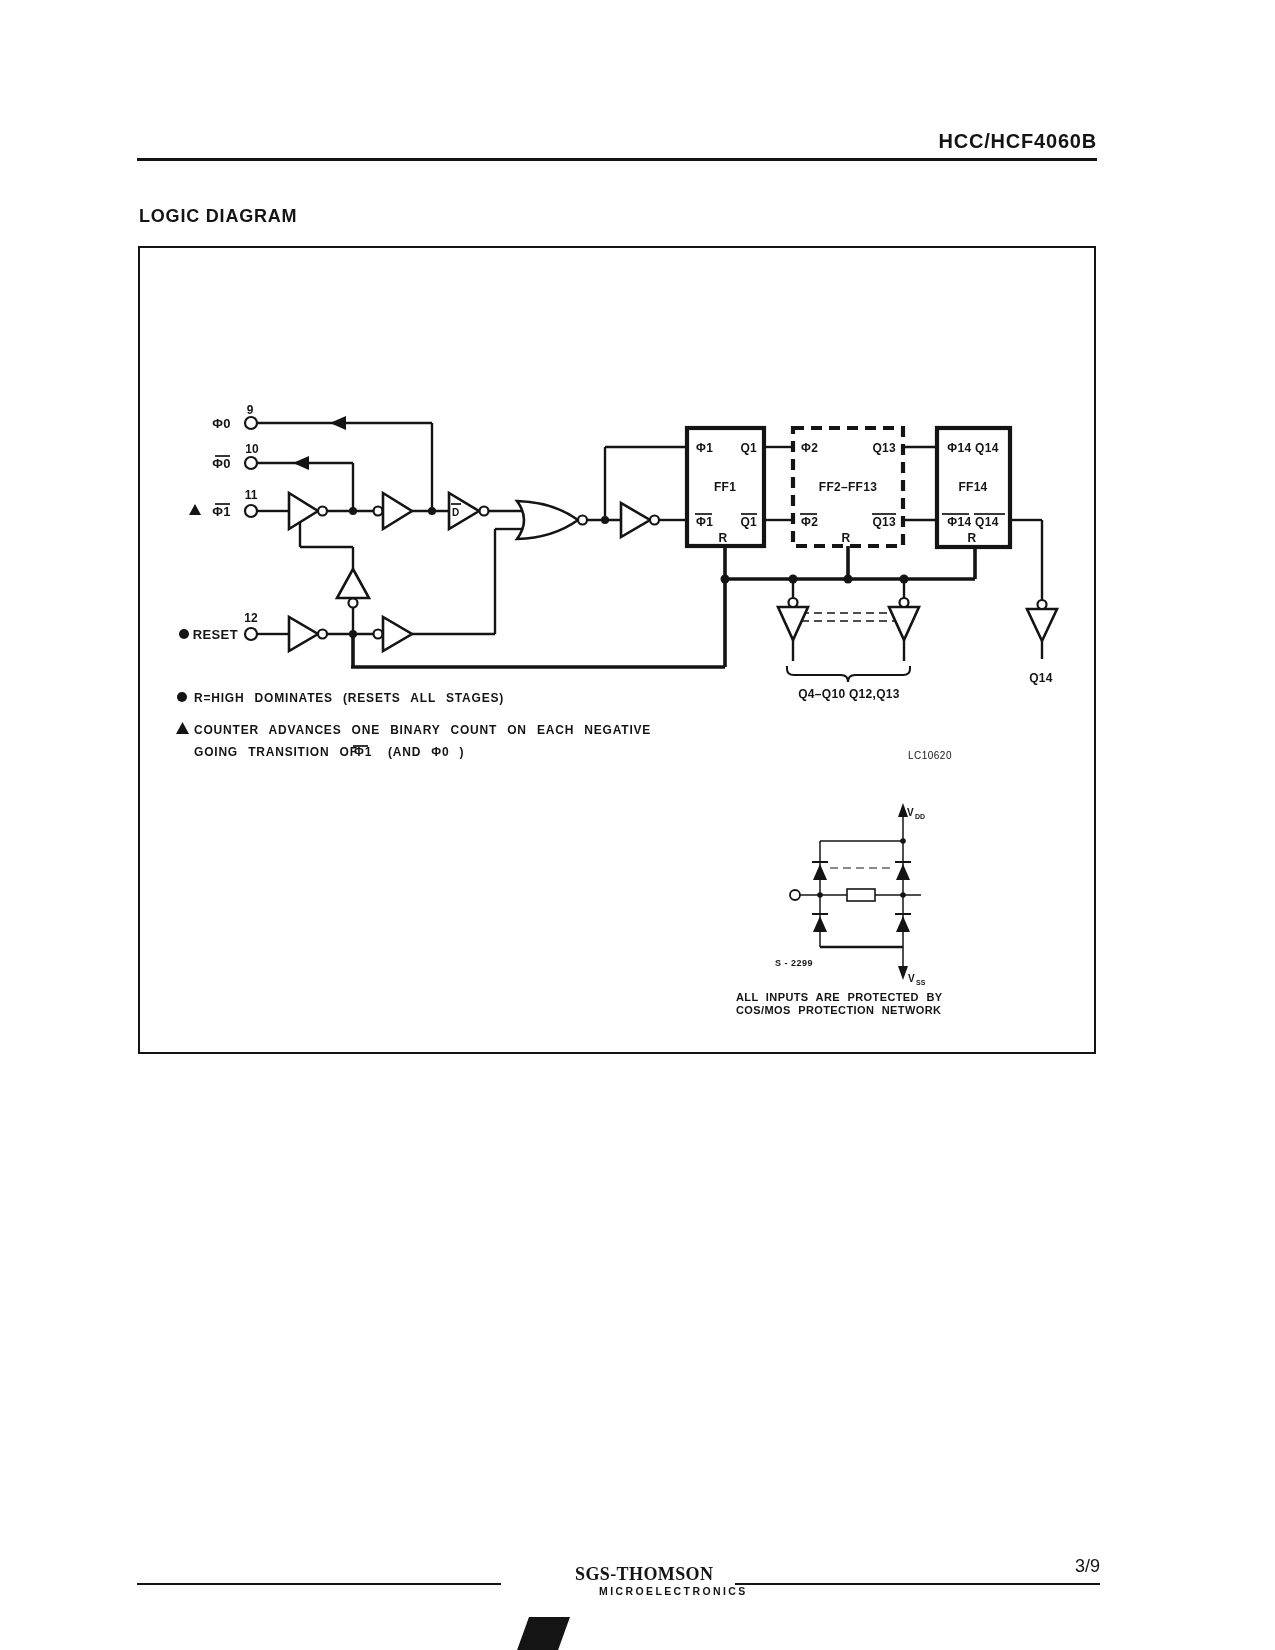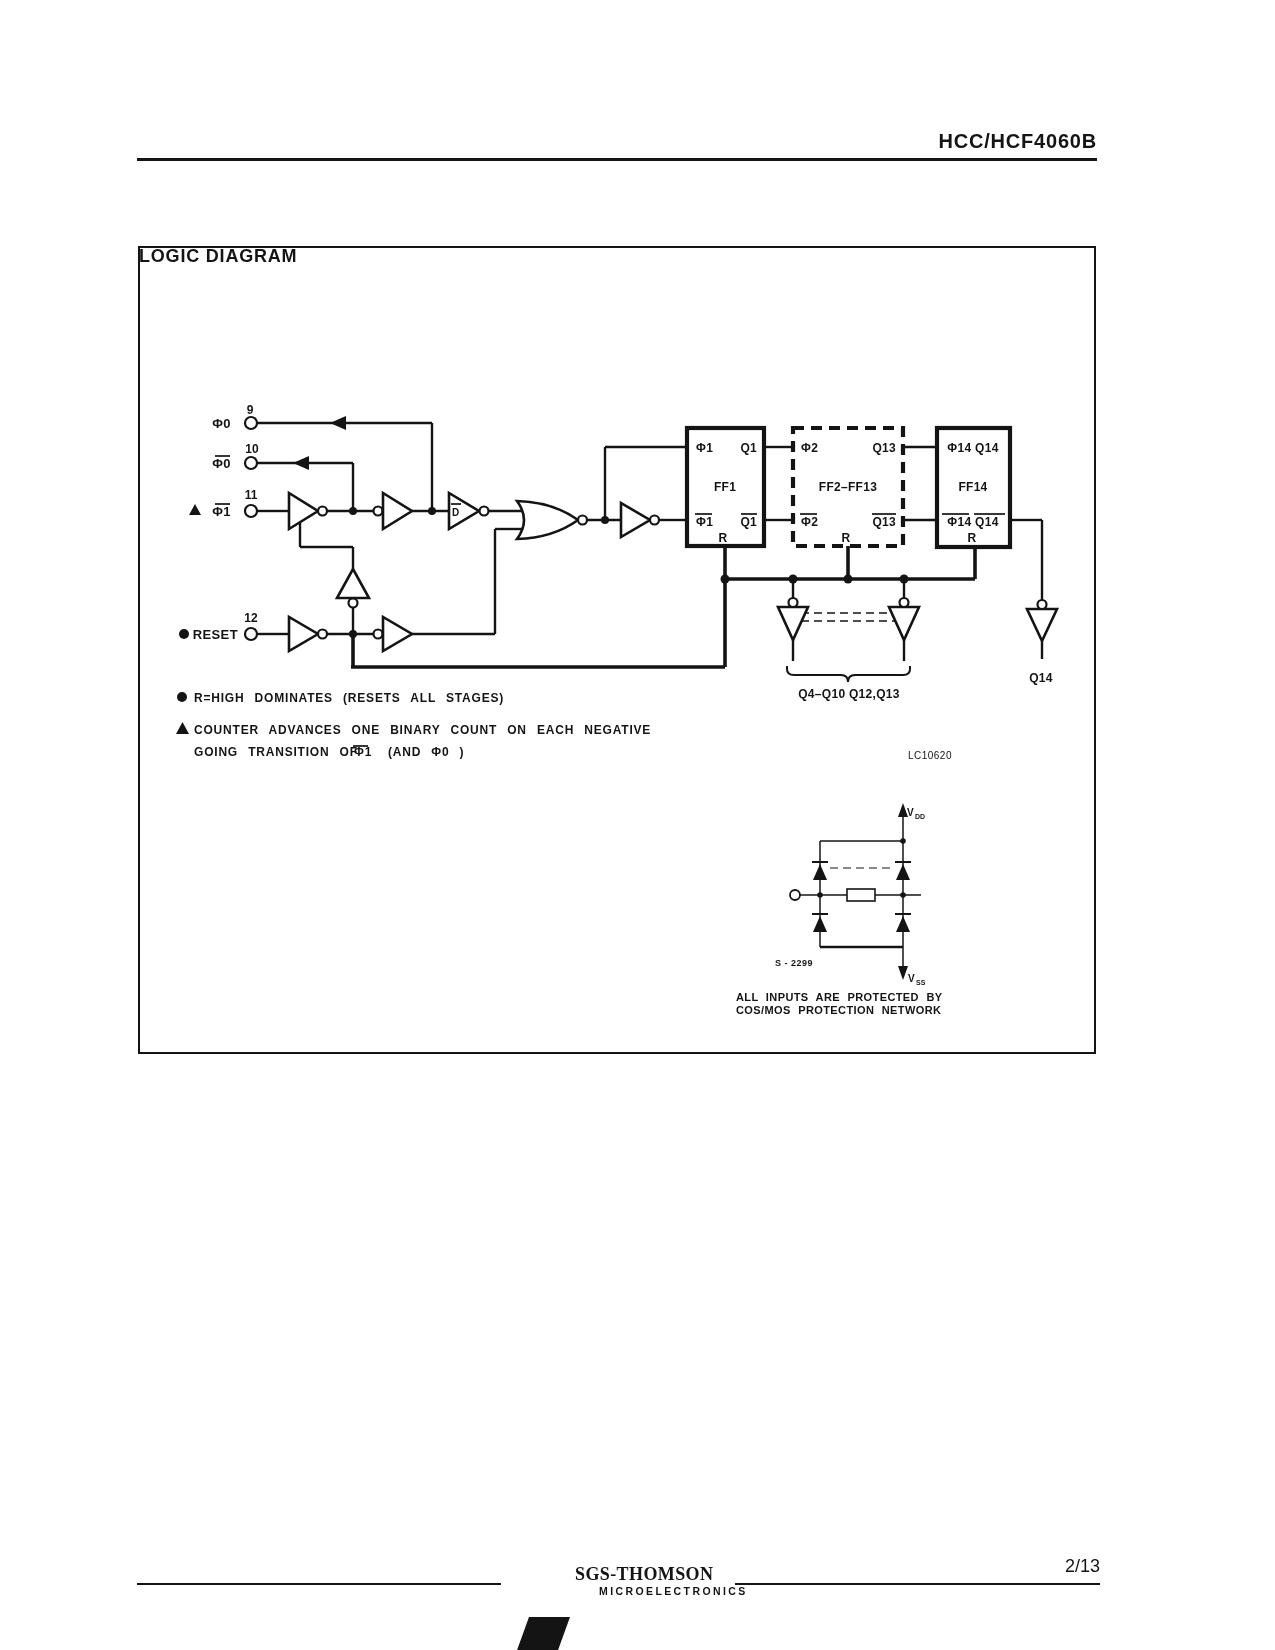--- a/index.html
+++ b/index.html
@@ -1,21 +1,21 @@
 <!DOCTYPE html>
 <html><head>
 <meta charset="utf-8">
 <style>
   html,body{margin:0;padding:0;background:#e8e8e8;}
   #page{position:relative;width:1275px;height:1650px;background:#ffffff;margin:0 auto;
         font-family:"Liberation Sans",sans-serif;color:#141414;overflow:hidden;}
   .abs{position:absolute;}
   .hdr-title{top:130px;right:178px;font-weight:bold;font-size:20px;letter-spacing:.8px;}
   .hdr-rule{left:137px;top:158px;width:960px;height:3px;background:#141414;}
-  .sec-title{left:139px;top:206px;font-weight:bold;font-size:18px;letter-spacing:.8px;margin-top:40px;}
+  .sec-title{left:139px;top:206px;font-weight:bold;font-size:18px;letter-spacing:.8px;}
   svg.diagram{position:absolute;left:137px;top:245px;}
 
   
   .w2{stroke:#141414;stroke-width:2.4;fill:none;}
   .w3{stroke:#141414;stroke-width:3.6;fill:none;}
   .thin{stroke:#141414;stroke-width:1.5;fill:none;}
   .gate{fill:#ffffff;stroke:#141414;stroke-width:2.6;}
   .bub{fill:#ffffff;stroke:#141414;stroke-width:2.2;}
   .dot{fill:#141414;stroke:none;}
   .solid{fill:#141414;stroke:none;}
@@ -279,15 +279,15 @@
   <div class="abs f-rule-l"></div>
   <div class="abs f-rule-r"></div>
   <div class="abs f-logo">
     <svg width="54" height="36" viewBox="0 0 54 36" xmlns="http://www.w3.org/2000/svg">
       <polygon points="13,0 54,0 41,36 0,36" fill="#141414"></polygon>
       <text x="28" y="27" text-anchor="middle" fill="#ffffff" font-family="Liberation Serif, serif" font-style="italic" font-weight="bold" font-size="24">ST</text>
     </svg>
   </div>
   <div class="abs f-brand1">SGS-THOMSON</div>
   <div class="abs f-brand2">MICROELECTRONICS</div>
-  <div class="abs f-page">2/13</div>
+  <div class="abs f-page">3/9</div>
 
 </div>
 
 </body></html>

